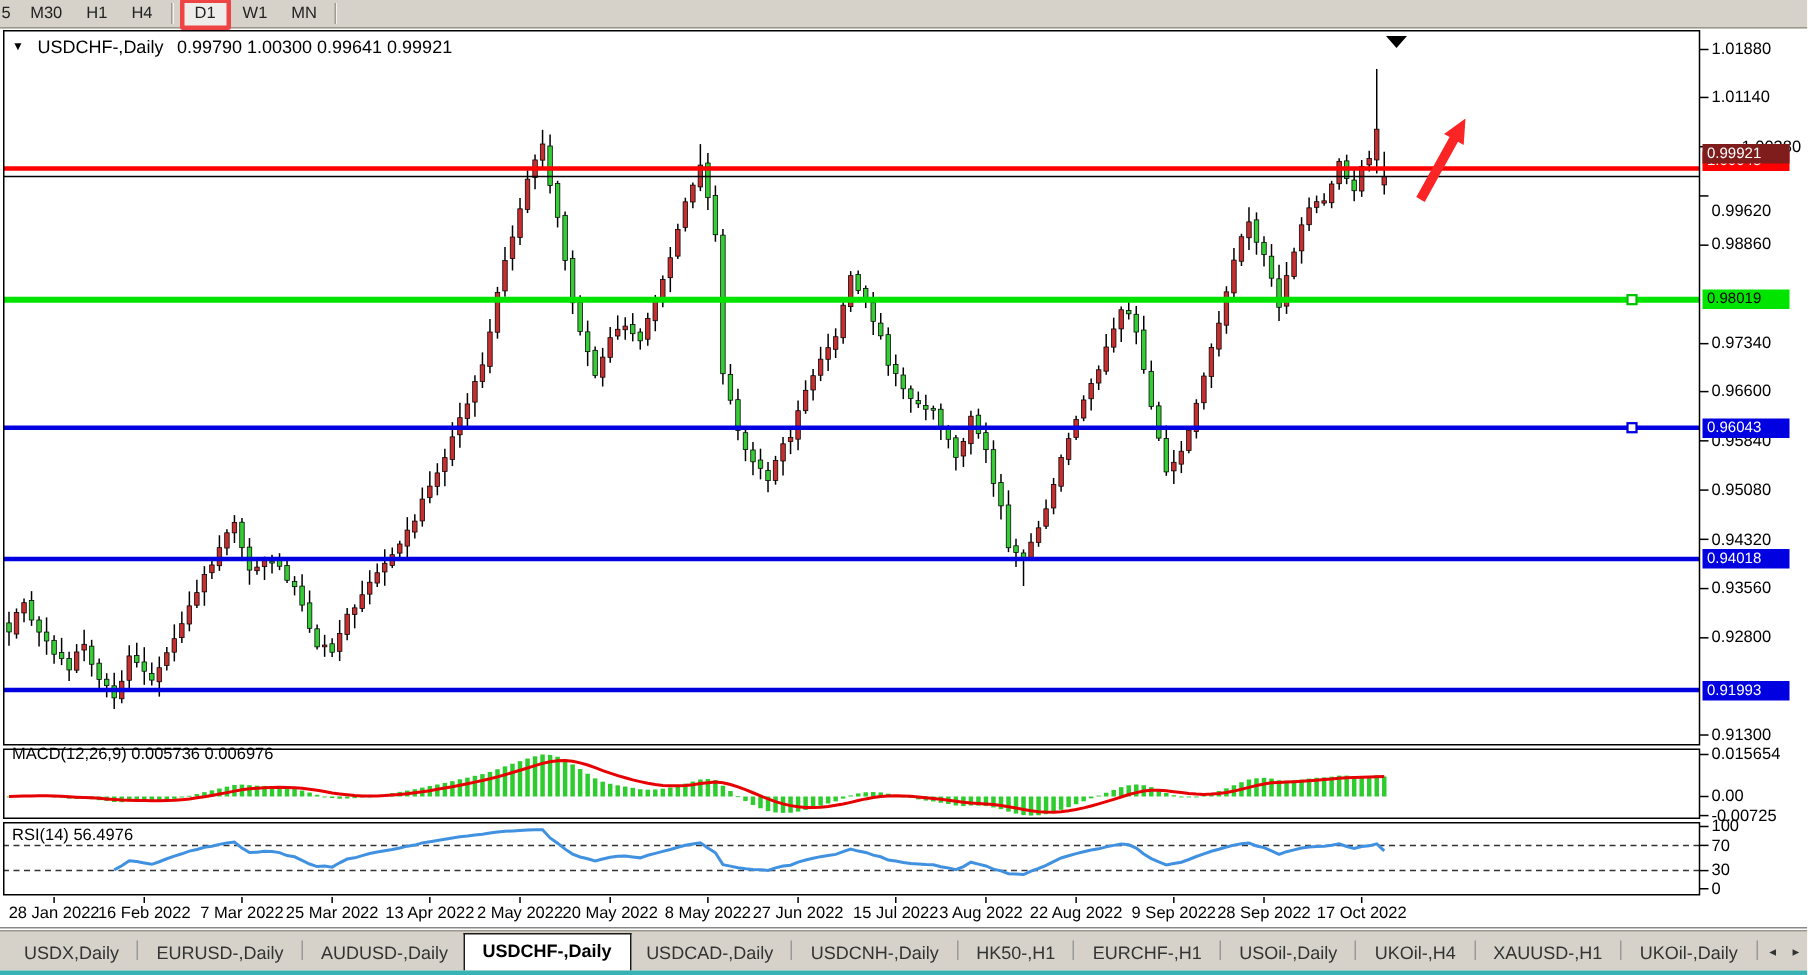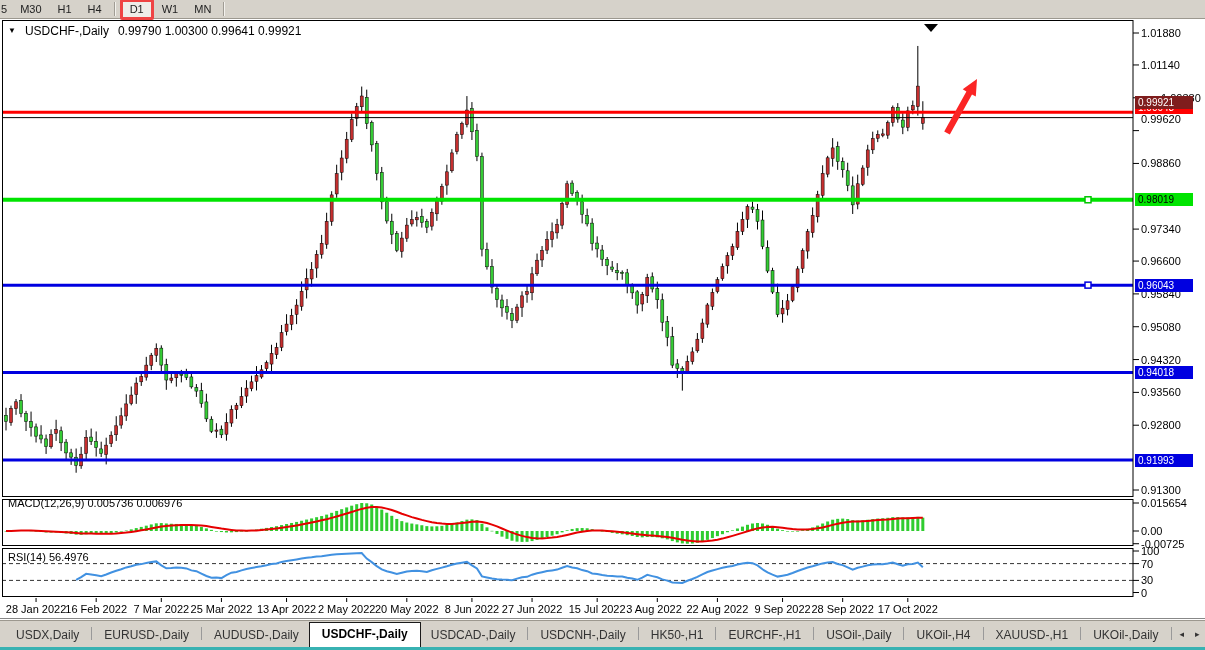--- a/index.html
+++ b/index.html
@@ -666,21 +666,21 @@
   <div id="axisLabels">
       <div class="price-box" style="top: 100.849px; background: rgb(255, 0, 0); color: rgb(255, 255, 255);">1.00043</div>
       <div class="price-box" style="top: 96px; background: #7f1d1d; color: rgb(255, 255, 255);">0.99921</div>
       <div class="price-box" style="top: 193.276px; background: rgb(0, 228, 0); color: rgb(0, 0, 0);">0.98019</div>
       <div class="price-box" style="top: 278.629px; background: rgb(0, 0, 224); color: rgb(255, 255, 255);">0.96043</div>
       <div class="price-box" style="top: 366.099px; background: rgb(0, 0, 224); color: rgb(255, 255, 255);">0.94018</div>
       <div class="price-box" style="top: 453.569px; background: rgb(0, 0, 224); color: rgb(255, 255, 255);">0.91993</div>
       <div class="axis-lbl" style="top: 27px;">1.01880</div>
       <div class="axis-lbl" style="top: 58.9643px;">1.01140</div>
       <div class="axis-lbl" style="top: 91.7925px; margin-left: 20px;">1.00380</div>
-      <div class="axis-lbl" style="top: 113px;">0.99620</div>
+      <div class="axis-lbl" style="top: 135px;">0.99620</div>
       <div class="axis-lbl" style="top: 157.449px;">0.98860</div>
       <div class="axis-lbl" style="top: 223.105px;">0.97340</div>
       <div class="axis-lbl" style="top: 255.07px;">0.96600</div>
       <div class="axis-lbl" style="top: 287.898px;">0.95840</div>
       <div class="axis-lbl" style="top: 320.726px;">0.95080</div>
       <div class="axis-lbl" style="top: 353.554px;">0.94320</div>
       <div class="axis-lbl" style="top: 386.382px;">0.93560</div>
       <div class="axis-lbl" style="top: 419.211px;">0.92800</div>
       <div class="axis-lbl" style="top: 484.003px;">0.91300</div>
       <div class="axis-lbl" style="top: 497px;">0.015654</div>
@@ -692,21 +692,21 @@
       <div class="axis-lbl" style="top: 586.5px;">0</div>
     </div>
   <div id="dateLabels">
       <div class="dateLbl" style="left: -5.94px;">28 Jan 2022</div>
       <div class="dateLbl" style="left: 54.18px;">16 Feb 2022</div>
       <div class="dateLbl" style="left: 119.31px;">7 Mar 2022</div>
       <div class="dateLbl" style="left: 179.43px;">25 Mar 2022</div>
       <div class="dateLbl" style="left: 244.56px;">13 Apr 2022</div>
       <div class="dateLbl" style="left: 304.68px;">2 May 2022</div>
       <div class="dateLbl" style="left: 364.8px;">20 May 2022</div>
-      <div class="dateLbl" style="left: 429.93px;">8 Jun 2022</div>
+      <div class="dateLbl" style="left: 429.93px;">8 May 2022</div>
       <div class="dateLbl" style="left: 490.05px;">27 Jun 2022</div>
       <div class="dateLbl" style="left: 555.18px; text-align: center;">15 Jul 2022</div>
       <div class="dateLbl" style="left: 612px;">3 Aug 2022</div>
       <div class="dateLbl" style="left: 675.42px;">22 Aug 2022</div>
       <div class="dateLbl" style="left: 740.55px;">9 Sep 2022</div>
       <div class="dateLbl" style="left: 800.67px;">28 Sep 2022</div>
       <div class="dateLbl" style="left: 865.8px;">17 Oct 2022</div>
     </div>
 
   <div class="tabbar" id="tabbar">

